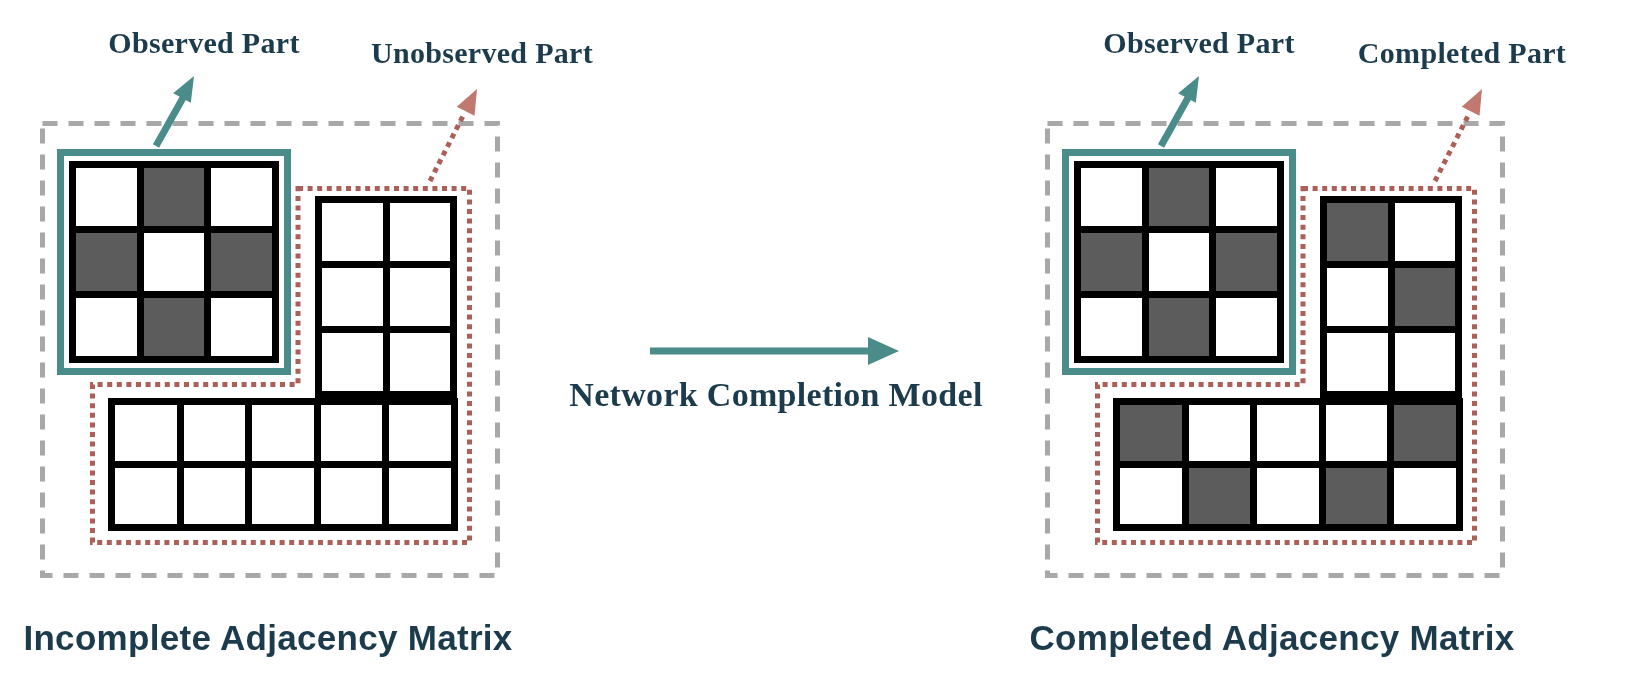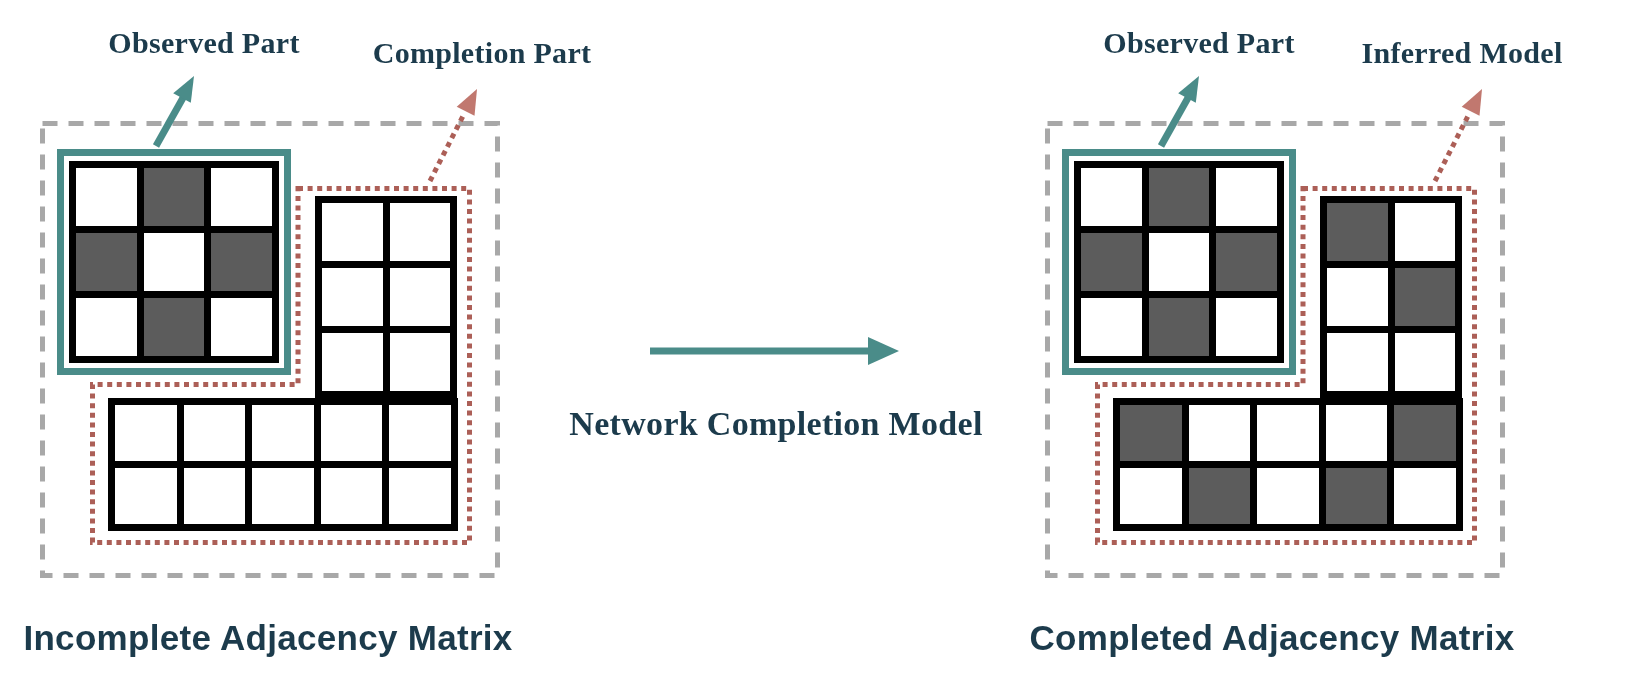--- a/index.html
+++ b/index.html
@@ -78,21 +78,21 @@
   #teal-right { left: 1062px; top: 149px; width: 234px; height: 226px; }
   #grid-right-observed { left: 1074px; top: 161px; width: 210px; height: 202px; }
   #grid-right-side     { left: 1320px; top: 196px; width: 142px; height: 202px; }
   #grid-right-bottom   { left: 1113px; top: 398px; width: 350px; height: 133px; }
 
   
   #lbl-left-observed  { left: 204px;  top: 26px; }
   #lbl-left-hidden    { left: 482px;  top: 36px; }
   #lbl-right-observed { left: 1199px; top: 26px; }
   #lbl-right-hidden   { left: 1462px; top: 36px; }
-  #lbl-model          { left: 776px;  top: 376px; font-size: 34px; margin-top: 29px; }
+  #lbl-model          { left: 776px;  top: 376px; font-size: 34px; }
   #cap-left  { left: 268px;  top: 618px; }
   #cap-right { left: 1272px; top: 618px; }
 </style>
 </head>
 <body>
 
 <div class="canvas">
 
   <svg class="lines" viewBox="0 0 1646 692">
 
@@ -180,19 +180,19 @@
       <div class="cell"></div>
       <div class="cell filled"></div>
       <div class="cell"></div>
       <div class="cell filled"></div>
       <div class="cell"></div>
       <div class="cell filled"></div>
       <div class="cell"></div>
     </div>
 
   <div class="lbl" id="lbl-left-observed">Observed Part</div>
-  <div class="lbl" id="lbl-left-hidden">Completion Part</div>
+  <div class="lbl" id="lbl-left-hidden">Unobserved Part</div>
   <div class="lbl" id="lbl-right-observed">Observed Part</div>
-  <div class="lbl" id="lbl-right-hidden">Inferred Model</div>
+  <div class="lbl" id="lbl-right-hidden">Completed Part</div>
   <div class="lbl" id="lbl-model">Network Completion Model</div>
   <div class="cap" id="cap-left">Incomplete Adjacency Matrix</div>
   <div class="cap" id="cap-right">Completed Adjacency Matrix</div>
 </div>
 
 </body></html>

